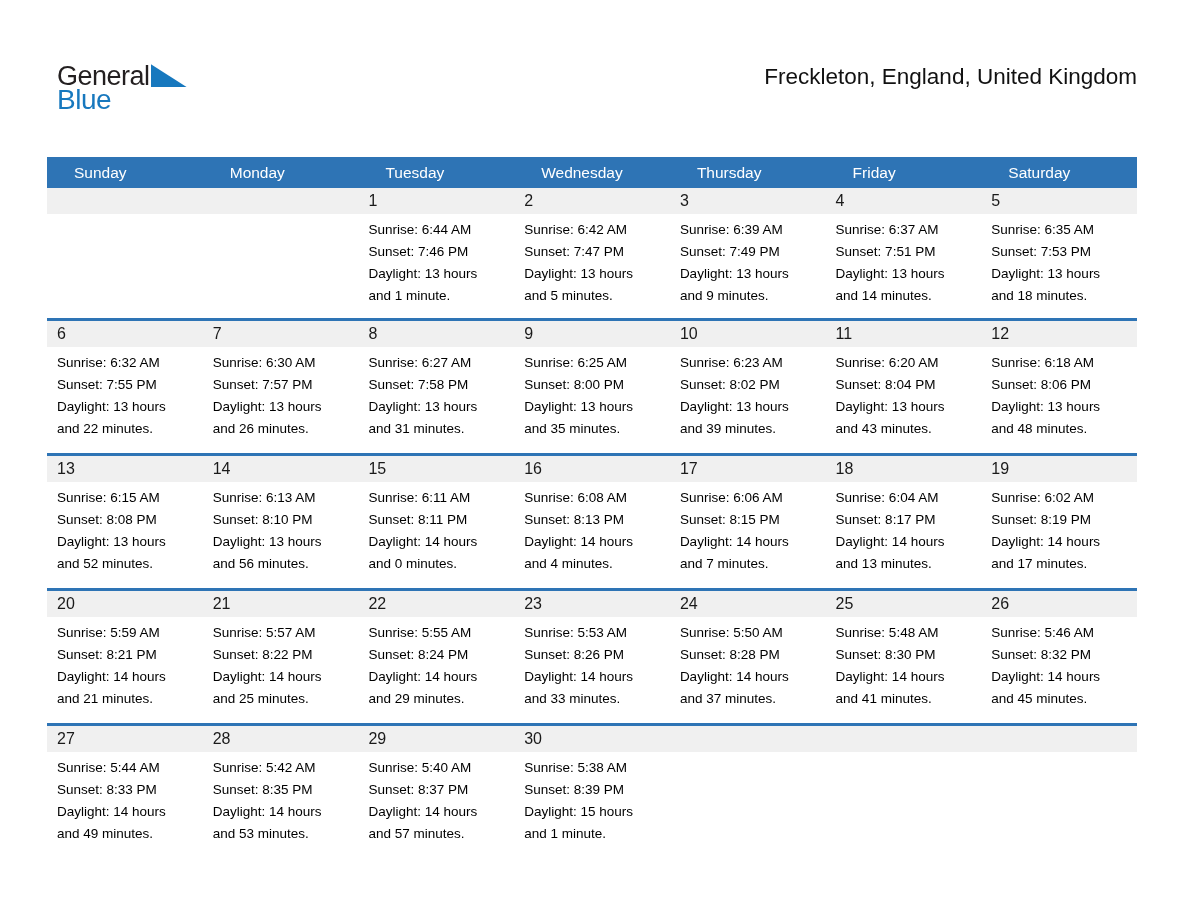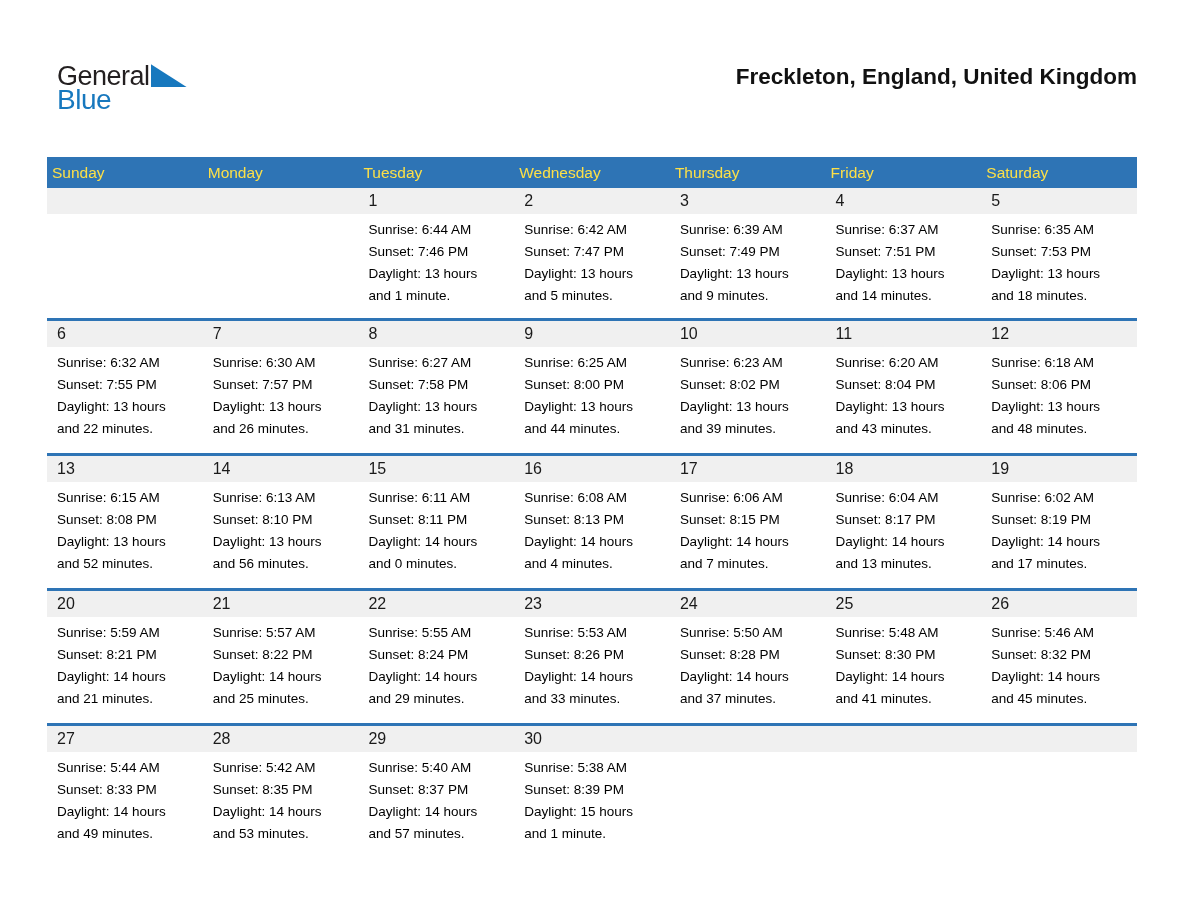--- a/index.html
+++ b/index.html
@@ -26,30 +26,30 @@
     width:36px;height:23px;background:var(--logo-blue);
     clip-path:polygon(0 0,100% 100%,0 100%);
     margin-left:1px;margin-top:1px;
   }
   .logo-blue-text{
     color:var(--logo-blue);font-size:28px;line-height:1;
     text-align:left;margin-top:-4px;letter-spacing:-0.5px;
   }
   .titles{position:absolute;right:51px;top:57px;text-align:right;}
   .month-title{font-size:36px;font-weight:400;color:#111;line-height:1.15;}
-  .location{font-size:22.5px;font-weight:700;color:#111;margin-top:7px;margin-left:48px;}
+  .location{font-size:22.5px;font-weight:400;color:#111;margin-top:7px;margin-left:48px;}
 
   
   .calendar{position:absolute;left:47px;top:157px;width:1090px;}
   .weekday-row{
     display:flex;background:var(--accent);height:31px;
   }
   .weekday-cell{
-    flex:1 1 0;color:#fde047;font-size:15.5px;line-height:31px;
-    padding-left:5px;overflow:hidden;white-space:nowrap;
+    flex:1 1 0;color:#ffffff;font-size:15.5px;line-height:31px;
+    padding-left:27px;overflow:hidden;white-space:nowrap;
   }
   .week{display:flex;height:135px;border-top:3px solid var(--accent);}
   .week.first{height:130px;border-top:none;}
   .cell{flex:1 1 0;overflow:hidden;}
   .num{
     height:26px;background:var(--band);
     font-size:16px;line-height:25px;padding-left:10px;color:#1a1a1a;
   }
   .lines{padding:5px 2px 0 10px;}
   .line{font-size:13.5px;line-height:22px;color:#000;white-space:nowrap;}
@@ -162,21 +162,21 @@
               <div class="line">Daylight: 13 hours</div>
               <div class="line">and 31 minutes.</div>
             </div>
           </div>
           <div class="cell">
             <div class="num">9</div>
             <div class="lines">
               <div class="line">Sunrise: 6:25 AM</div>
               <div class="line">Sunset: 8:00 PM</div>
               <div class="line">Daylight: 13 hours</div>
-              <div class="line">and 44 minutes.</div>
+              <div class="line">and 35 minutes.</div>
             </div>
           </div>
           <div class="cell">
             <div class="num">10</div>
             <div class="lines">
               <div class="line">Sunrise: 6:23 AM</div>
               <div class="line">Sunset: 8:02 PM</div>
               <div class="line">Daylight: 13 hours</div>
               <div class="line">and 39 minutes.</div>
             </div>

